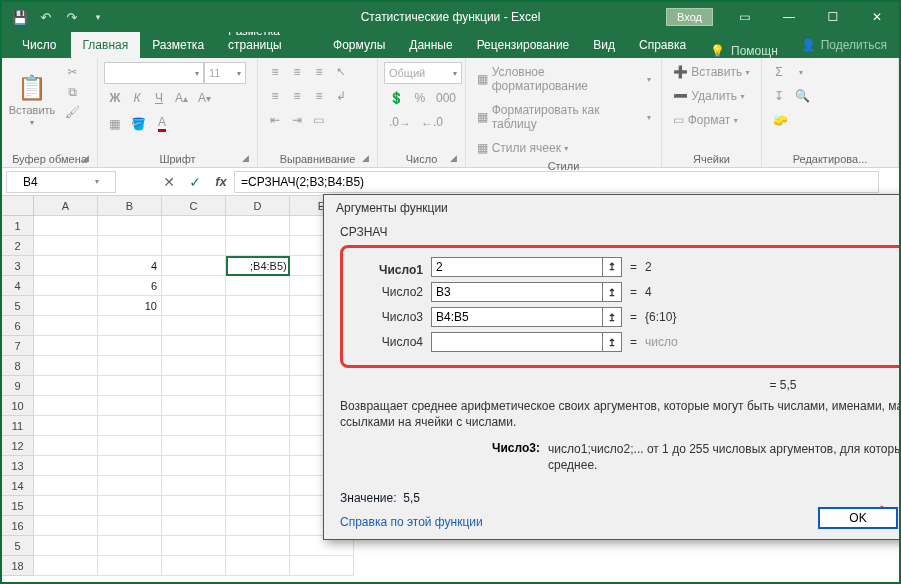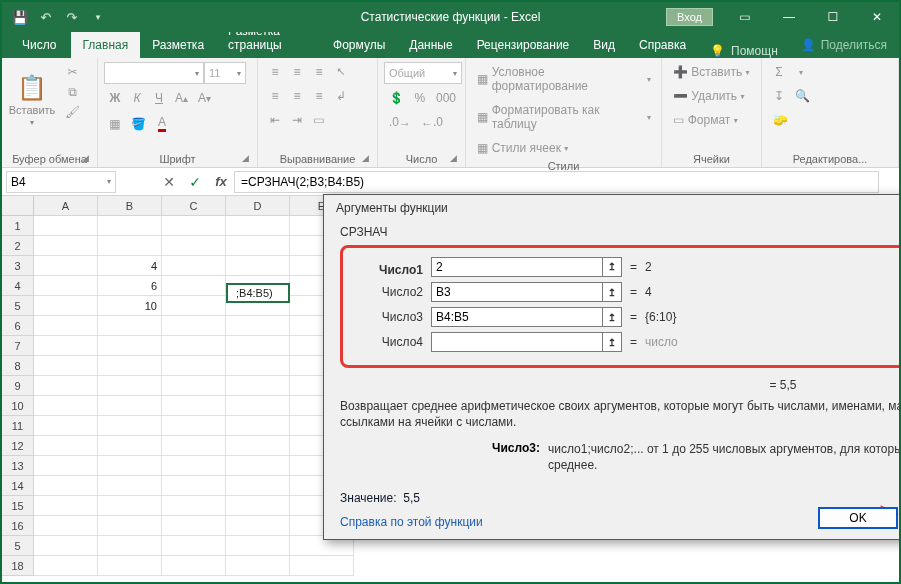--- a/index.html
+++ b/index.html
@@ -31,21 +31,21 @@
 .rbtn { border: 1px solid transparent; padding: 2px 4px; display: flex; align-items: center; justify-content: center; color: #999; font-size: 12px; min-width: 22px; min-height: 20px; }
 .rbtn.big { flex-direction: column; width: 48px; height: 76px; font-size: 11px; color: #888; gap: 2px; }
 .rbtn.big .ico { font-size: 24px; }
 .rstack { display: flex; flex-direction: column; gap: 0; }
 .rrow { display: flex; gap: 0; align-items: center; }
 .combo { border: 1px solid #ccc; background: #fff; height: 22px; display: flex; align-items: center; padding: 0 4px; font-size: 11px; color: #aaa; }
 .combo .arr { margin-left: auto; font-size: 8px; color: #888; }
 
 
 .namebar { height: 28px; border-bottom: 1px solid #d4d4d4; display: flex; align-items: center; background: #fff; }
-.namebox { width: 110px; border: 1px solid #d4d4d4; height: 22px; margin-left: 4px; padding: 0 4px; font-size: 12px; display: flex; align-items: center; }
+.namebox { width: 110px; border: 1px solid #d4d4d4; height: 22px; margin-left: 4px; padding: 0 16px; font-size: 12px; display: flex; align-items: center; }
 .namebox .arr { margin-left: auto; font-size: 8px; color: #888; }
 .fbbtn { width: 26px; height: 22px; display: flex; align-items: center; justify-content: center; color: #666; font-size: 14px; border: 1px solid transparent; }
 .fx { font-style: italic; font-weight: bold; color: #555; font-size: 13px; }
 .formula { flex: 1; height: 22px; border: 1px solid #d4d4d4; margin-right: 20px; padding: 0 6px; font-size: 12px; display: flex; align-items: center; }
 
 
 .grid { position: relative; height: 390px; background: #fff; overflow: hidden; }
 .colhead { display: flex; height: 20px; border-bottom: 1px solid #ccc; }
 .rowh, .colh { background: #f0f0f0; border-right: 1px solid #d4d4d4; border-bottom: 1px solid #d4d4d4; font-size: 11px; color: #444; display: flex; align-items: center; justify-content: center; }
 .corner { width: 32px; height: 20px; background: #f0f0f0; border-right: 1px solid #ccc; border-bottom: 1px solid #ccc; }
@@ -406,21 +406,21 @@
         <div class="cell" style="left: 256px; top: 320px;"></div>
         <div class="cell" style="left: 0px; top: 340px;"></div>
         <div class="cell" style="left: 64px; top: 340px;"></div>
         <div class="cell" style="left: 128px; top: 340px;"></div>
         <div class="cell" style="left: 192px; top: 340px;"></div>
         <div class="cell" style="left: 256px; top: 340px;"></div>
         <div class="cell" style="left: 64px; top: 40px;">4</div>
         <div class="cell marching" style="left: 64px; top: 60px; width: 64px; height: 40px; background: transparent; justify-content: flex-end;"></div>
         <div class="cell" style="left: 64px; top: 60px;">6</div>
         <div class="cell" style="left: 64px; top: 80px;">10</div>
-        <div class="cell activecell" style="left: 192px; top: 40px; justify-content: flex-start; padding-left: 8px; margin-top: 27px;">;B4:B5)</div>
+        <div class="cell activecell" style="left: 192px; top: 40px; justify-content: flex-start; padding-left: 22px;">;B4:B5)</div>
       </div>
   </div>
 </div>
 
 <div class="dialog">
   <div class="dlg-title">
     <span>Аргументы функции</span>
     <span class="help">?</span>
     <span class="close">✕</span>
   </div>

